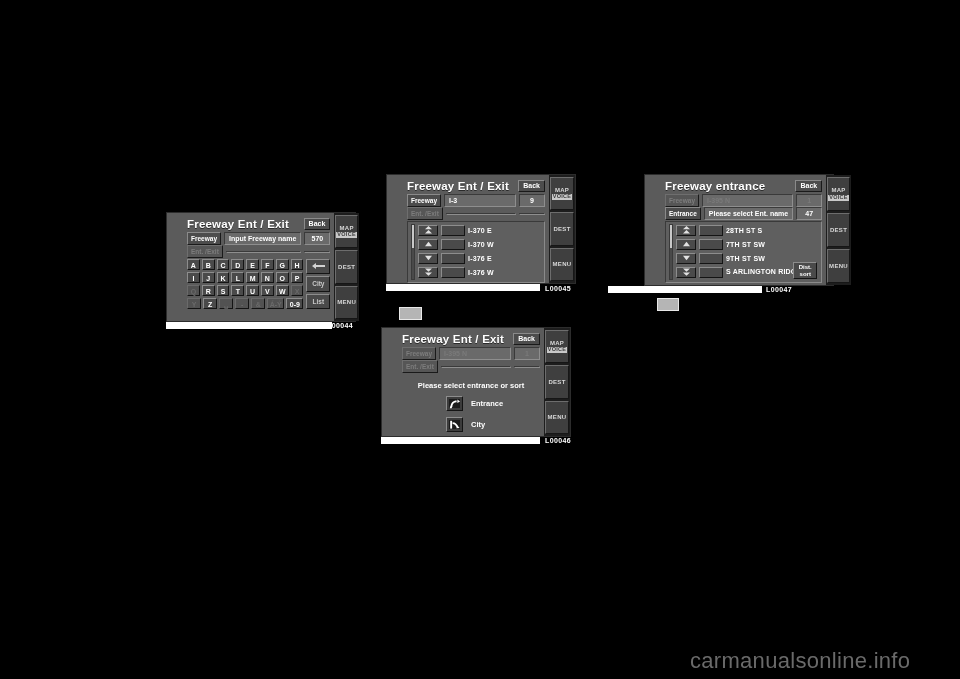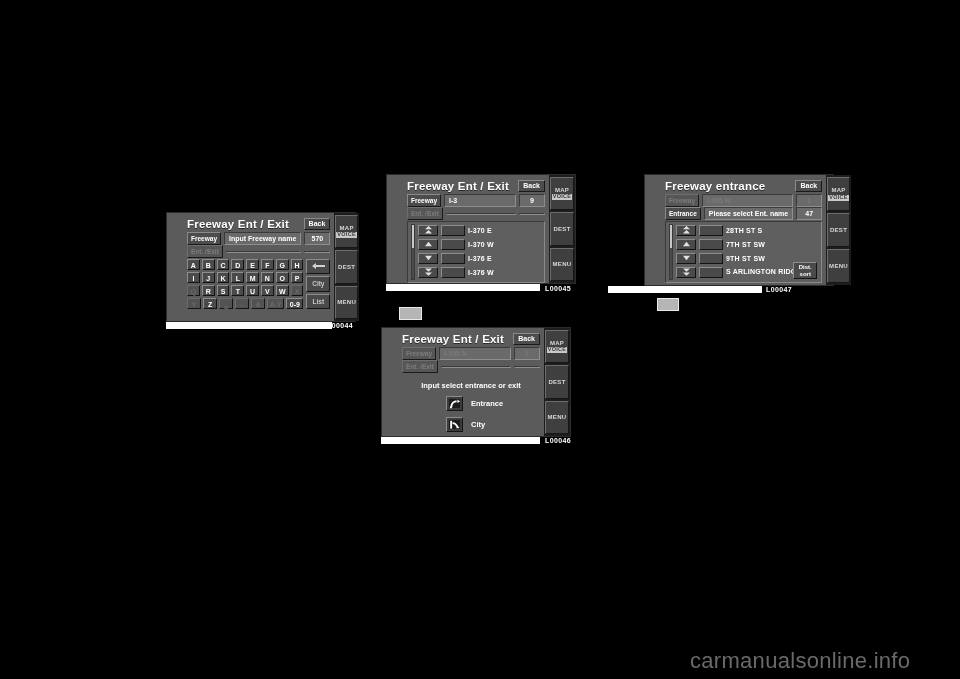--- a/index.html
+++ b/index.html
@@ -335,21 +335,21 @@
         <div class="valbox dim">I-395 N</div>
         <div class="numbox dim">1</div>
       </div>
 
       <div class="fieldrow">
         <div class="tag dim">Ent. /Exit</div>
         <div class="valbox dim"></div>
         <div class="numbox dim"></div>
       </div>
 
-      <div class="prompt">Input select entrance or exit</div>
+      <div class="prompt">Please select entrance or sort</div>
 
       <div class="choicerow">
         <div class="choiceicon">
           <svg width="13" height="11" viewBox="0 0 13 11">
             <path d="M1 1 H12 V10 H1 Z" fill="#1b1b1b"></path>
             <path d="M2.5 9 C2.5 5.2 5 2.5 8.6 2.5 L8.6 4.2 C5.9 4.2 4.3 6 4.3 9 Z" fill="#ffffff"></path>
             <path d="M9.4 1.6 L12 3.4 L9.4 5.1 Z" fill="#ffffff"></path>
             <circle cx="2.9" cy="9.3" r="1.1" fill="#ffffff"></circle>
           </svg>
         </div>

